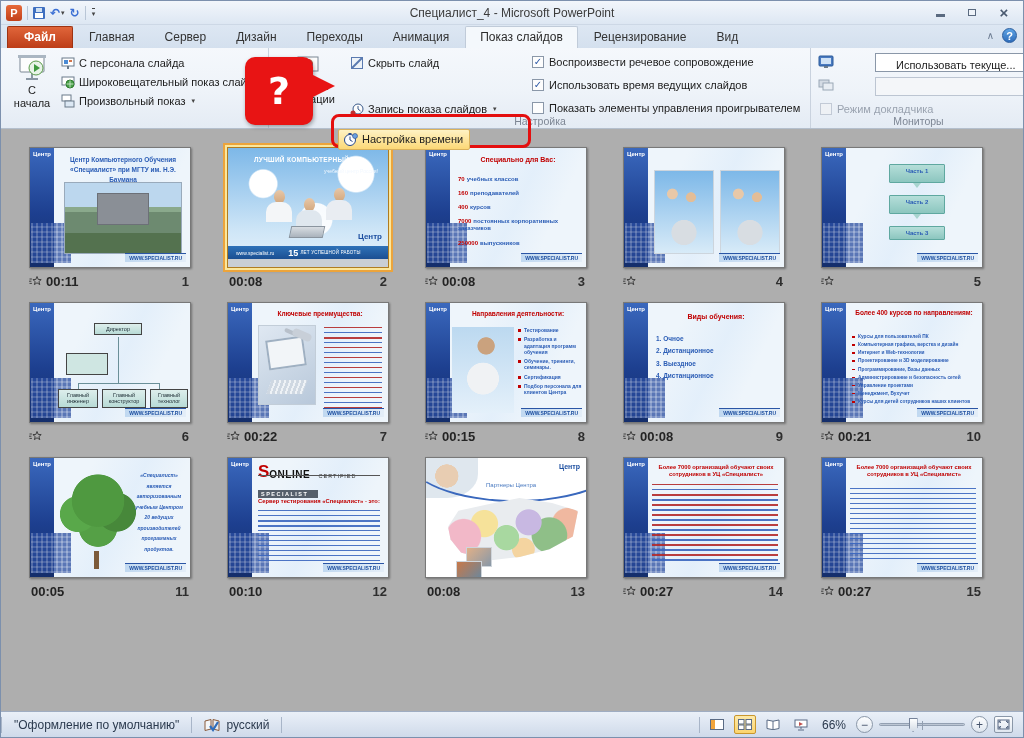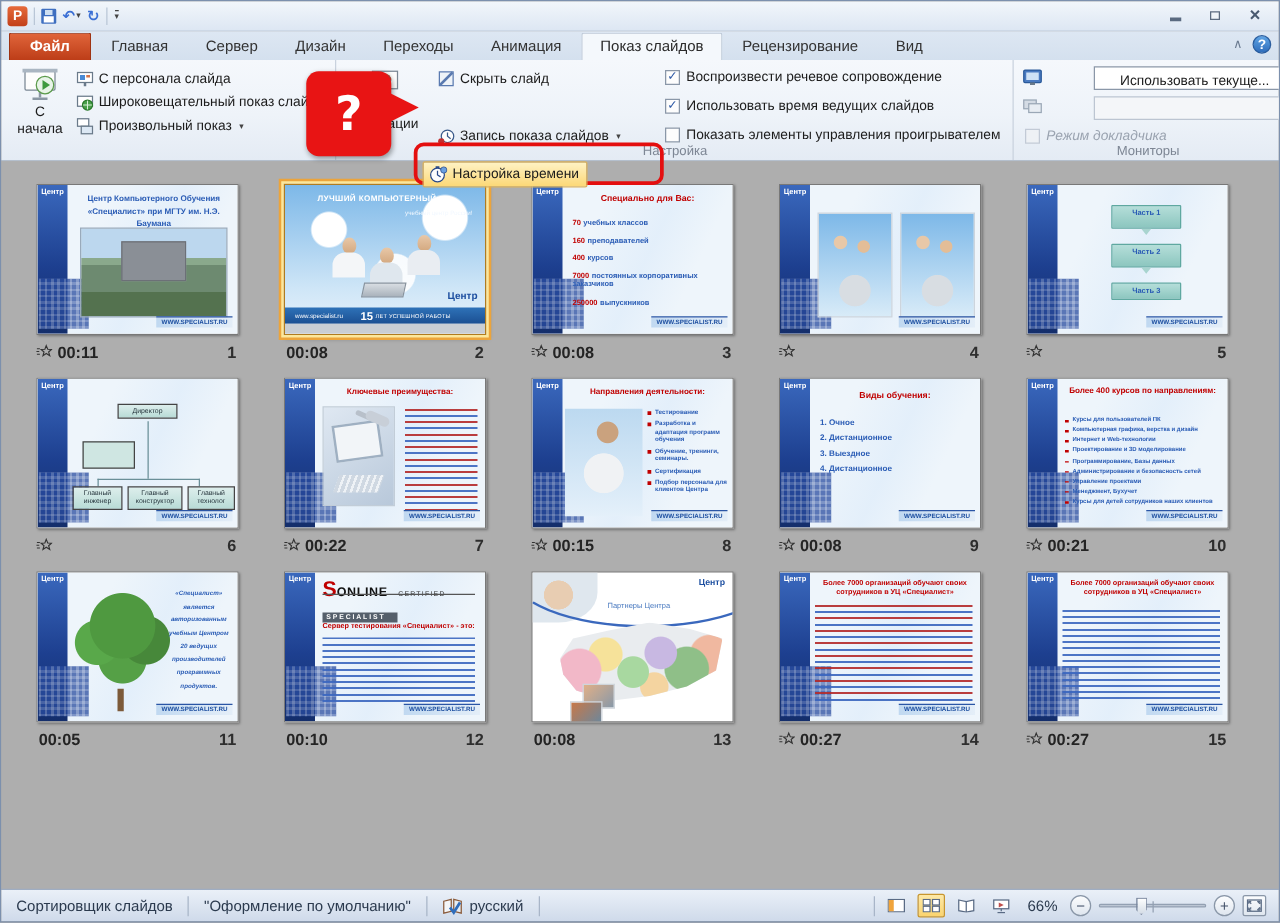--- a/index.html
+++ b/index.html
@@ -44,21 +44,21 @@
   .rgroup { position:absolute; top:0; height:100%; border-right:1px solid #c9d2de; }
   .grouplabel { position:absolute; bottom:1px; left:0; right:0; text-align:center; font-size:10.5px; color:#7d8694; }
   .bigbtn { position:absolute; display:flex; flex-direction:column; align-items:center; font-size:11px; color:#1c1c1c;
     text-align:center; line-height:1.2; }
   .rbtn { position:absolute; display:flex; align-items:center; gap:4px; font-size:11px; color:#1c1c1c; white-space:nowrap; height:18px; }
   .dropchar { font-size:7px; color:#444; margin-left:2px; }
   .cbrow { position:absolute; display:flex; align-items:center; gap:5px; font-size:11px; color:#1c1c1c; white-space:nowrap; }
   .cb { width:12px; height:12px; background:#fdfdfd; border:1px solid #8a97a8; display:flex; align-items:center; justify-content:center;
         font-size:10px; color:#2b57a5; font-weight:bold; line-height:1; }
   .cb.dis { background:#eef1f5; border-color:#c2cad6; }
-  .cbrow.dis { color:#9aa3b0;font-style:italic; }
+  .cbrow.dis { color:#9aa3b0; }
   .combo { height:19px; background:#fff; border:1px solid #8a97a8; display:flex; align-items:flex-end; font-size:11px;
     color:#1c1c1c; padding-left:20px; width:164px; position:relative;margin-left:37px; }
   .combo .arrow { position:absolute; right:0; top:0; bottom:0; width:14px; border-left:1px solid #c4ccd8;
     display:flex; align-items:center; justify-content:center; font-size:7px; color:#555; }
   .combo.dis { border-color:#bcc5d2; background:#f4f6f9; }
 
   
   .redbox { position:absolute; left:330px; top:66px; width:200px; height:34px; border:3px solid #e40f0f; border-radius:8px;
     display:flex; align-items:center; padding-left:4px; z-index:40; }
   .rehearse { display:flex; align-items:center; gap:4px; font-size:11px; color:#1c1c1c;
@@ -229,20 +229,21 @@
         <span class="tiny-drop">▾</span>
       </div>
     <div class="qbtn">
         <span>↻</span>
       </div>
     <div class="qsep"></div>
     <div class="qbtn" style="color:#444">
         <span class="tiny-drop" style="border-top:1px solid #444;padding-top:1px">▾</span>
       </div>
   </div>
+  <div class="title-text">Специалист_4  -  Microsoft PowerPoint</div>
   <div class="winbtns">
     <div class="winbtn">
         <span class="ic-min"></span>
       </div>
     <div class="winbtn">
         <span class="ic-restore"></span>
       </div>
     <div class="winbtn" style="font-size:15px;font-weight:bold;color:#4a5a70">
         <span>×</span>
       </div>
@@ -747,23 +748,20 @@
           <path d="M8 1.5l1.2 2.9 3 .2-2.3 2 .9 3L8 7.8 5.4 9.6l.8-3-2.3-2 3-.2z" fill="none" stroke="#333" stroke-width=".9"></path>
           <path d="M.5 4h2.4M0 6.2h2.4M.5 8.4h2.4" stroke="#333" stroke-width=".9"></path>
         </svg>
       <span class="time">00:27</span>
       <span class="num">15</span>
     </div>
   </div>
 </div>
 
 <div class="statusbar">
-  <div class="sseg">
-      <span>Сортировщик слайдов</span>
-    </div>
   <div class="ssep"></div>
   <div class="sseg">
       <span>"Оформление по умолчанию"</span>
     </div>
   <div class="ssep"></div>
   <div class="sseg">
     <svg width="16" height="14" viewBox="0 0 16 14">
       <path d="M1 3l6-1.5V11L1 12.5z" fill="#f4f6f8" stroke="#8a5a3a"></path>
         <path d="M15 3L9 1.5V11l6 1.5z" fill="#e8edf2" stroke="#8a5a3a"></path>
       <path d="M6 8l3 4 5-8" stroke="#2f6dbb" stroke-width="2.2" fill="none"></path>

